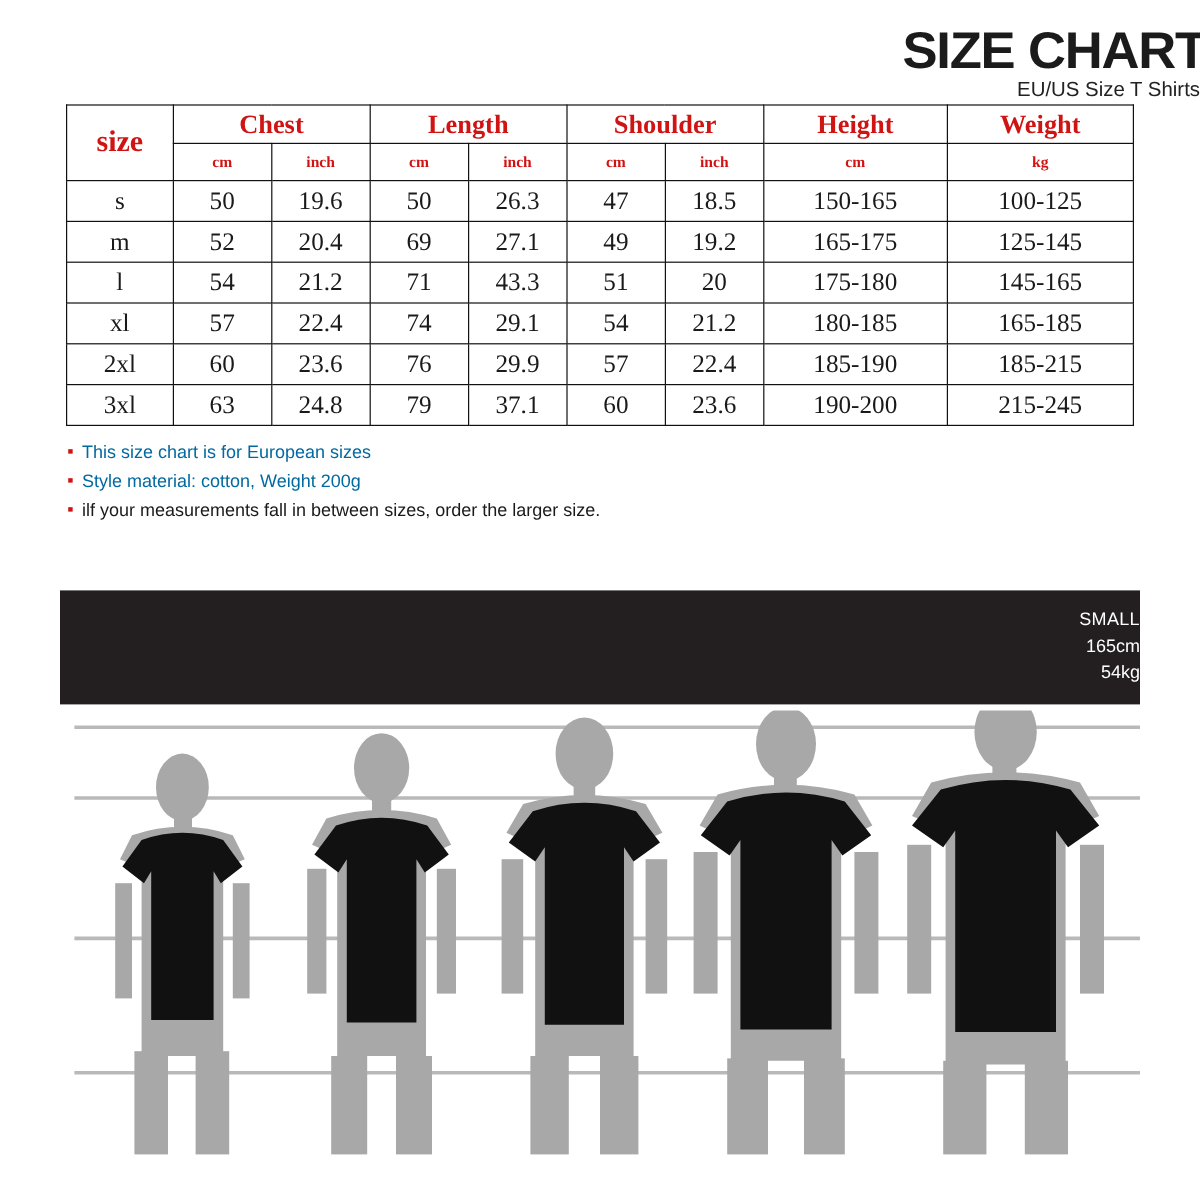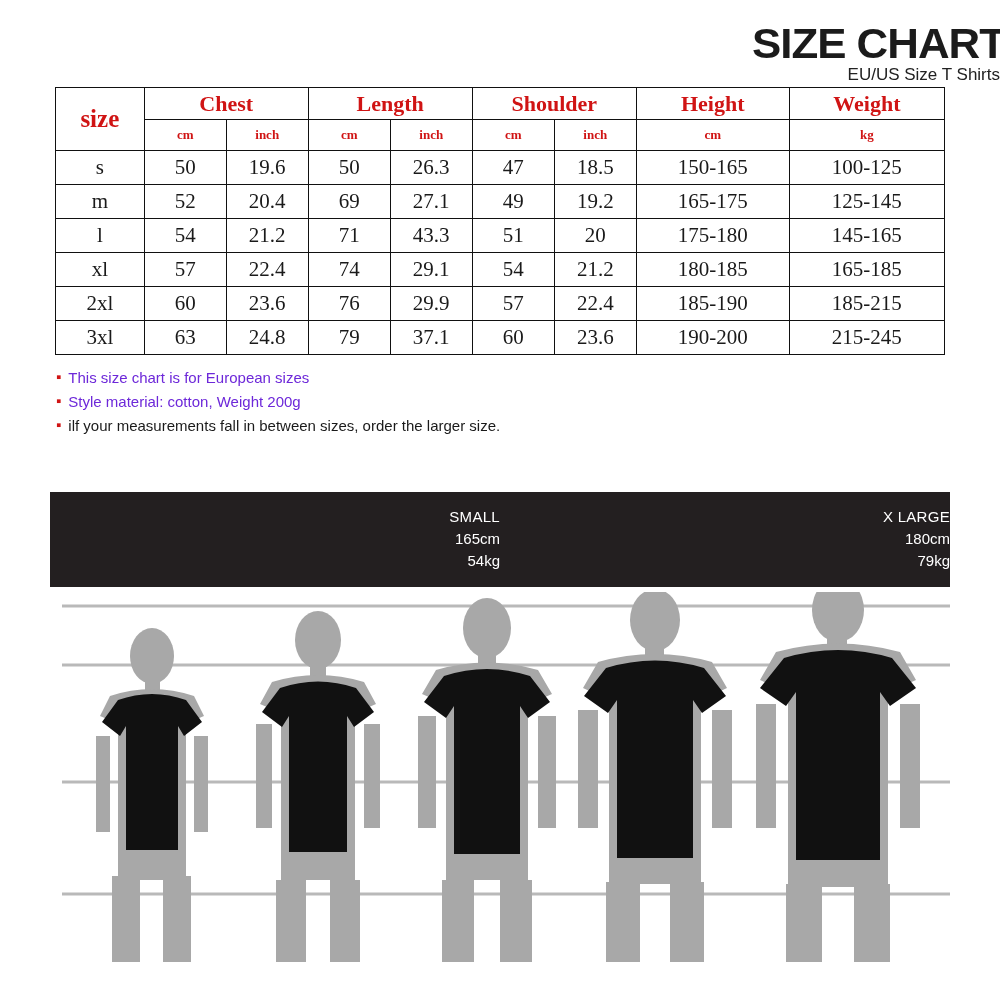--- a/index.html
+++ b/index.html
@@ -105,21 +105,21 @@
     margin-bottom: 7px;
   }
   .bullet {
     color: #d01414;
     font-size: 15px;
     line-height: 1;
     margin-right: 7px;
     position: relative;
     top: -1px;
   }
-  .note-1, .note-2 { color: #6d28d9; font-size: 15px; }
+  .note-1, .note-2 { color: #0369a1; font-size: 15px; }
   .note-3 { color: #1a1a1a; font-size: 15px; }
 
   
   .band {
     position: absolute;
     left: 50px;
     top: 492px;
     width: 900px;
     height: 95px;
     background: #231f20;
@@ -271,25 +271,20 @@
     <span class="note-3">ilf your measurements fall in between sizes, order the larger size.</span>
   </div>
 </div>
 
 <div class="band">
   <div class="band-col">
     <div class="bc-name">SMALL</div>
     <div>165cm</div>
     <div>54kg</div>
   </div>
-  <div class="band-col">
-    <div class="bc-name">X LARGE</div>
-    <div>180cm</div>
-    <div>79kg</div>
-  </div>
 </div>
 
 <div class="figures">
   <svg width="1000" height="380" viewBox="0 0 1000 380" xmlns="http://www.w3.org/2000/svg">
 
     <g stroke="#b9b9b9" stroke-width="3">
       <line x1="62" y1="14" x2="950" y2="14"></line>
       <line x1="62" y1="73" x2="950" y2="73"></line>
       <line x1="62" y1="190" x2="950" y2="190"></line>
       <line x1="62" y1="302" x2="950" y2="302"></line>

